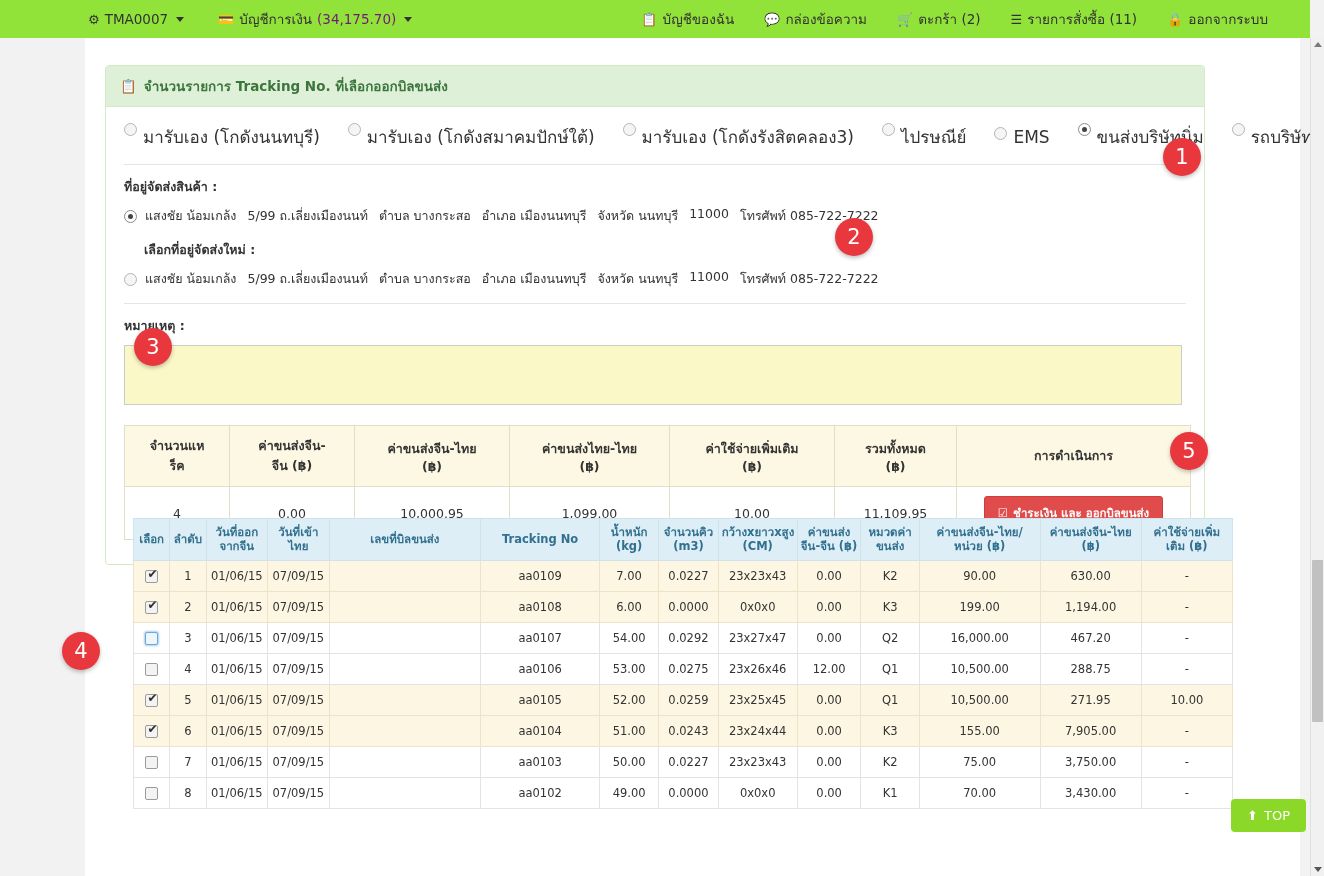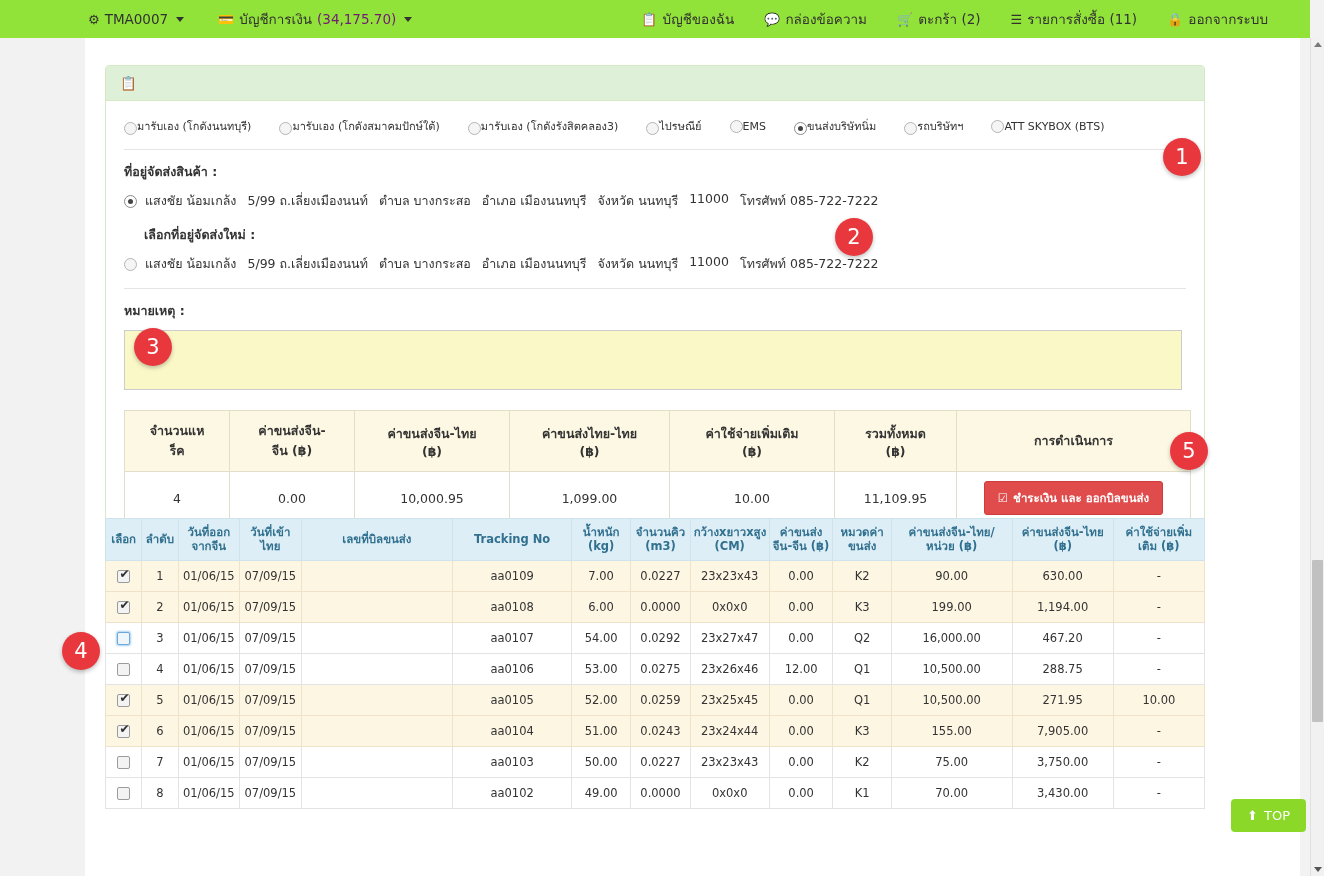--- a/index.html
+++ b/index.html
@@ -58,21 +58,21 @@
 
   .field-label { font-weight:bold; font-size:12.5px; color:#333; margin-bottom:9px; }
   .warn-link { color:#e8112d; font-weight:normal; cursor:pointer; }
   .warn-icon {
     display:inline-block; width:13px;height:13px;border-radius:50%;
     background:#e8112d;color:#fff;font-size:10px;font-weight:bold;
     text-align:center;line-height:13px; margin-right:2px;
   }
 
   .radio-row { display:flex; align-items:center; gap:0; flex-wrap:nowrap; }
-  .radio-opt { display:flex; align-items:flex-end; margin-right:28px; white-space:nowrap; font-size:11px; cursor:pointer; }
+  .radio-opt { display:flex; align-items:flex-start; gap:6px; margin-right:28px; white-space:nowrap; font-size:17px; cursor:pointer; }
   .rd {
     width:13px;height:13px;border-radius:50%;
     border:1px solid #b5b5b5; background:#f5f5f5; position:relative; flex:none;
   }
   .rd.on { border-color:#8a8a8a; background:#fff; }
   .rd.on::after {
     content:''; position:absolute; left:3px; top:3px; width:5px;height:5px;
     border-radius:50%; background:#444;
   }
 
@@ -100,21 +100,21 @@
   }
   .btn-pay {
     background:#e04b4b; border:1px solid #d03c3c; color:#fff; border-radius:3px;
     padding:7px 13px; font-size:11.5px; font-weight:bold; cursor:pointer;
     display:inline-flex; align-items:center; gap:5px;
     font-family:"DejaVu Sans","Liberation Sans",sans-serif;
   }
 
   
   .data-wrap { position:absolute; left:20px; top:480px; width:1100px; }
-  .data-table { width:1100px; table-layout:fixed; }
+  .data-table { width:1100px; table-layout:fixed;margin-left:28px; }
   .data-table th {
     background:#ddeef6; border:1px solid #cfe3ec; color:#31708f;
     font-size:11.5px; font-weight:bold; padding:6px 3px; text-align:center;
     vertical-align:middle; line-height:1.25;
   }
   .data-table td {
     border:1px solid #e3e3e3; font-size:11.5px; padding:8px 4px;
     text-align:center; vertical-align:middle; color:#333;
   }
   .data-table tr.odd td { background:#fdf6e3; border-color:#eee3c8; }
@@ -215,20 +215,21 @@
     </div>
   </div>
 
   <div class="page-bg-left"></div>
 
   <div class="content-wrap">
 
     <div class="panel">
       <div class="panel-heading">
         <span>📋</span>
+        <span>จำนวนรายการ Tracking No. ที่เลือกออกบิลขนส่ง</span>
       </div>
       <div class="panel-body">
 
 
         <div class="radio-row">
           <label class="radio-opt">
             <span class="rd"></span>
             <span>มารับเอง (โกดังนนทบุรี)</span>
           </label>
           <label class="radio-opt">

